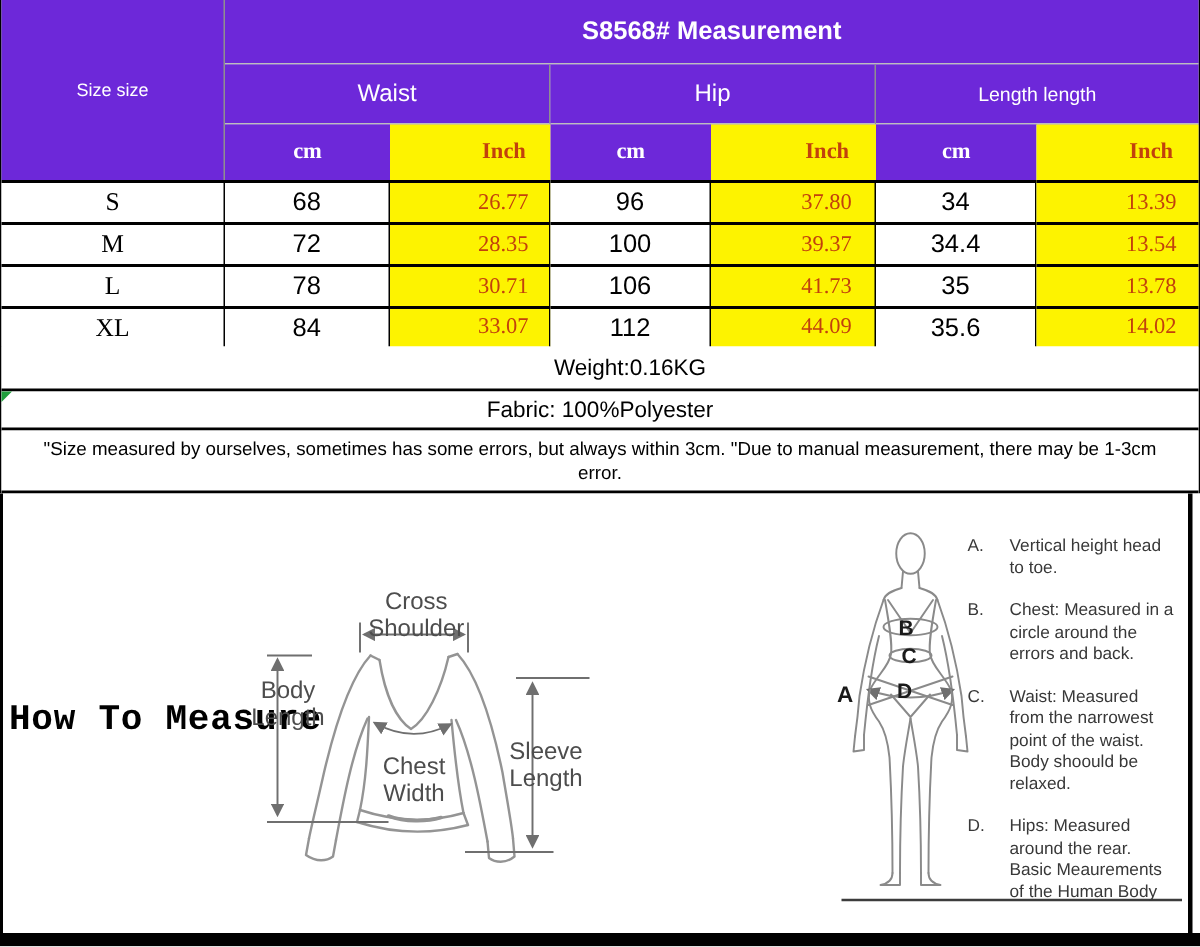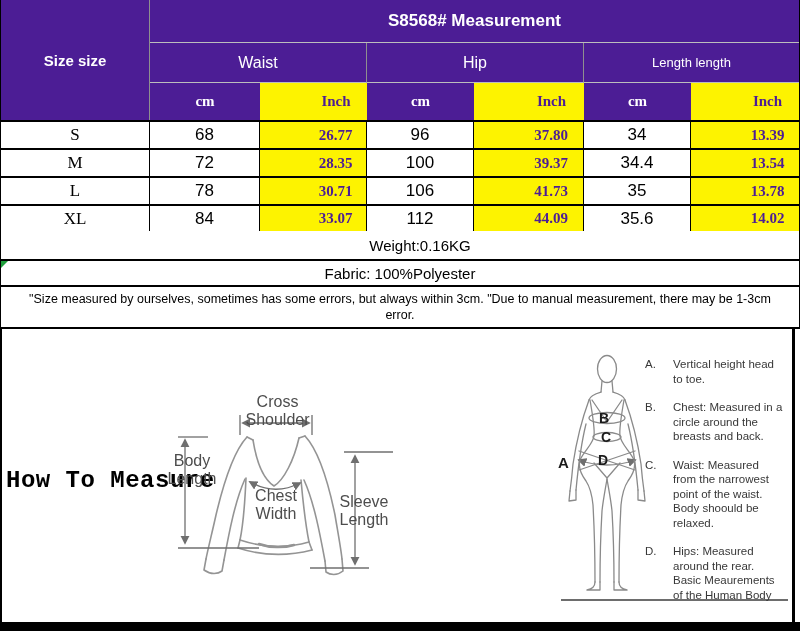--- a/index.html
+++ b/index.html
@@ -8,54 +8,54 @@
     font-family:"Liberation Sans", sans-serif; color:#000; overflow:hidden;
   }
   
   .sheet { width:800px; box-sizing:border-box; border-left:1px solid #000; border-right:1px solid #000; }
   .tbl {
     display:grid;
     grid-template-columns:149px 110px 107px 107px 110px 107px 108px;
     grid-template-rows:43px 40px 37px 28px 28px 28px 27px;
   }
   .c { display:flex; align-items:center; justify-content:center; box-sizing:border-box; overflow:hidden; }
-  .k { background:#4c1d95; color:#fff; }
-  .y { background:#fdf300; color:#4c1d95;padding-left:45px; }
+  .k { background:#6d28d9; color:#fff; }
+  .y { background:#fdf300; color:#c2410c;padding-left:45px; }
   .w { background:#fff; color:#000; }
-  .size-head { grid-row:1 / span 3; grid-column:1; font-weight:bold; font-size:15px; border-right:1px solid #8f8f8f; }
+  .size-head { grid-row:1 / span 3; grid-column:1; font-weight:normal; font-size:12px; border-right:1px solid #8f8f8f; }
   .title    { grid-row:1; grid-column:2 / span 6; font-weight:bold; font-size:17px; border-bottom:1px solid #bdbdbd; }
   .grp      { grid-row:2; font-size:16px; border-bottom:1px solid #bdbdbd; }
   .g1 { grid-column:2 / span 2; border-right:1px solid #8f8f8f; }
   .g2 { grid-column:4 / span 2; border-right:1px solid #8f8f8f; }
   .g3 { grid-column:6 / span 2; font-size:13px; }
   .unit { grid-row:3; font-family:"Liberation Serif", serif; font-weight:bold; font-size:15px; }
   .u2 { grid-column:2; } .u3 { grid-column:3; } .u4 { grid-column:4; }
   .u5 { grid-column:5; } .u6 { grid-column:6; } .u7 { grid-column:7; }
   .d { border-top:2px solid #000; border-right:1.5px solid #000; }
   .d.last { border-right:none; }
   .sizecell { font-family:"Liberation Serif", serif; font-size:17px; }
   .cmcell   { font-size:17px; }
-  .inchcell { font-family:"Liberation Serif", serif; font-weight:bold; font-size:15px; }
+  .inchcell { font-family:"Liberation Serif", serif; font-weight:normal; font-size:15px; }
   .inforow { box-sizing:border-box; display:flex; align-items:center; justify-content:center;
              border-bottom:2px solid #000; font-size:15px; background:#fff; position:relative; }
   .row-weight { height:30px;padding-left:40px; }
   .row-fabric { height:26px;text-align:right; }
   .row-note   { height:42px; font-size:12.5px; line-height:16px; text-align:center; padding:0 14px; }
   .corner { position:absolute; left:0; top:0; width:0; height:0;
             border-top:7px solid #1f9e3c; border-right:7px solid transparent; }
   
   .bottom { position:relative; height:293px; box-sizing:border-box; border-left:2px solid #000; background:#fff; }
   .right-edge { position:absolute; right:5px; top:0; bottom:0; width:3px; background:#000; }
   .bottom-bar { height:9px; background:#000; }
   .howto { position:absolute; left:4px; top:138px; font-family:"Liberation Mono", monospace;
            font-weight:bold; font-size:24px; letter-spacing:0.5px; color:#000; white-space:nowrap; }
   .glabel { position:absolute; text-align:center; font-size:16px; line-height:1.15; color:#4d4d4d; }
   #lbl-cross  { left:228px; top:64px;  width:95px; }
   #lbl-body   { left:159px; top:123px; width:62px; }
-  #lbl-chest  { left:237px; top:158px; width:74px; }
+  #lbl-chest  { left:237px; top:174px; width:74px; }
   #lbl-sleeve { left:329px; top:164px; width:66px; }
   .svgwrap { position:absolute; left:0; top:0; width:798px; height:293px; }
   .instructions { position:absolute; left:643px; top:28px; width:152px;
                   font-size:11.5px; line-height:14.5px; color:#383838; }
   .ins-item { position:relative; margin-bottom:14px; }
   .ins-label { position:absolute; left:0; top:0; }
   .ins-line { margin-left:28px; white-space:nowrap; }
 </style>
 </head>
 <body>
@@ -202,21 +202,21 @@
     <div class="instructions">
       <div class="ins-item">
         <span class="ins-label">A.</span>
         <div class="ins-line">Vertical height head</div>
         <div class="ins-line">to toe.</div>
       </div>
       <div class="ins-item">
         <span class="ins-label">B.</span>
         <div class="ins-line">Chest: Measured in a</div>
         <div class="ins-line">circle around the</div>
-        <div class="ins-line">breasts and back.</div>
+        <div class="ins-line">errors and back.</div>
       </div>
       <div class="ins-item">
         <span class="ins-label">C.</span>
         <div class="ins-line">Waist: Measured</div>
         <div class="ins-line">from the narrowest</div>
         <div class="ins-line">point of the waist.</div>
         <div class="ins-line">Body shoould be</div>
         <div class="ins-line">relaxed.</div>
       </div>
       <div class="ins-item">

